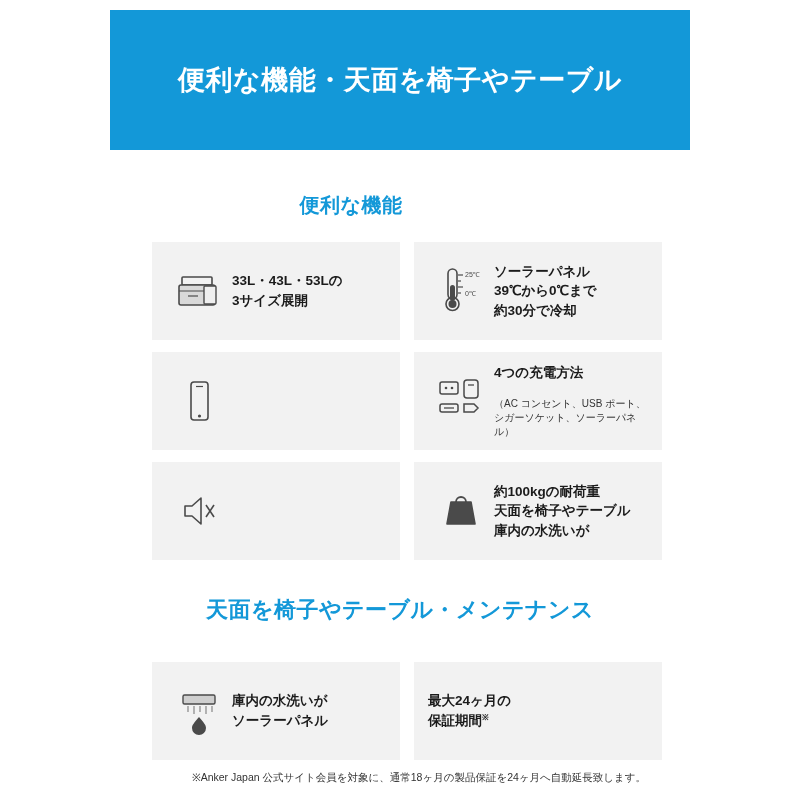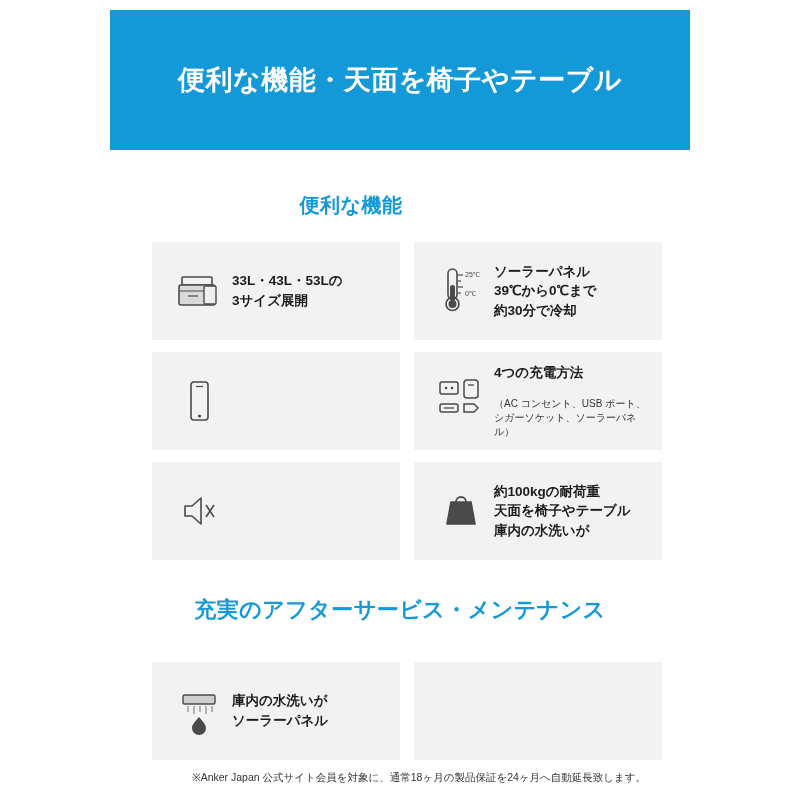--- a/index.html
+++ b/index.html
@@ -231,21 +231,21 @@
         </svg>
       </div>
       <div class="card-text">
         <span>約100kgの耐荷重</span><br>
         <span>天面を椅子やテーブル</span><br>
         <span>庫内の水洗いが</span>
       </div>
     </div>
   </div>
 
-  <div class="section-heading" id="heading-2">充実のアフターサービス・メンテナンス</div>
+  <div class="section-heading" id="heading-2">天面を椅子やテーブル・メンテナンス</div>
 
   <div class="grid" id="grid-service">
 
     <div class="card">
       <div class="card-icon">
         <svg width="50" height="48" viewBox="0 0 50 48">
           <rect x="9" y="8" width="32" height="9" rx="1.5" fill="#cfcfcf" stroke="#4a4a4a" stroke-width="1.4"></rect>
           <line x1="14" y1="19" x2="14" y2="25" stroke="#8e8e8e" stroke-width="1.3"></line>
           <line x1="20" y1="19" x2="20" y2="27" stroke="#8e8e8e" stroke-width="1.3"></line>
           <line x1="26" y1="19" x2="26" y2="25" stroke="#8e8e8e" stroke-width="1.3"></line>
@@ -254,20 +254,24 @@
           <path d="M25 30 c5 6 7 8 7 11 a7 7 0 0 1 -14 0 c0 -3 2 -5 7 -11 z" fill="#4a4a4a"></path>
         </svg>
       </div>
       <div class="card-text">
         <span>庫内の水洗いが</span><br>
         <span>ソーラーパネル</span>
       </div>
     </div>
 
     <div class="card">
+      <div class="card-text">
+        <span>最大24ヶ月の</span><br>
+        <span>保証期間</span><span class="sup">※</span>
+      </div>
     </div>
   </div>
 
   <div class="footnote">
     <span class="inner">※Anker Japan 公式サイト会員を対象に、通常18ヶ月の製品保証を24ヶ月へ自動延長致します。</span>
   </div>
 
 </div>
 
 </body></html>

